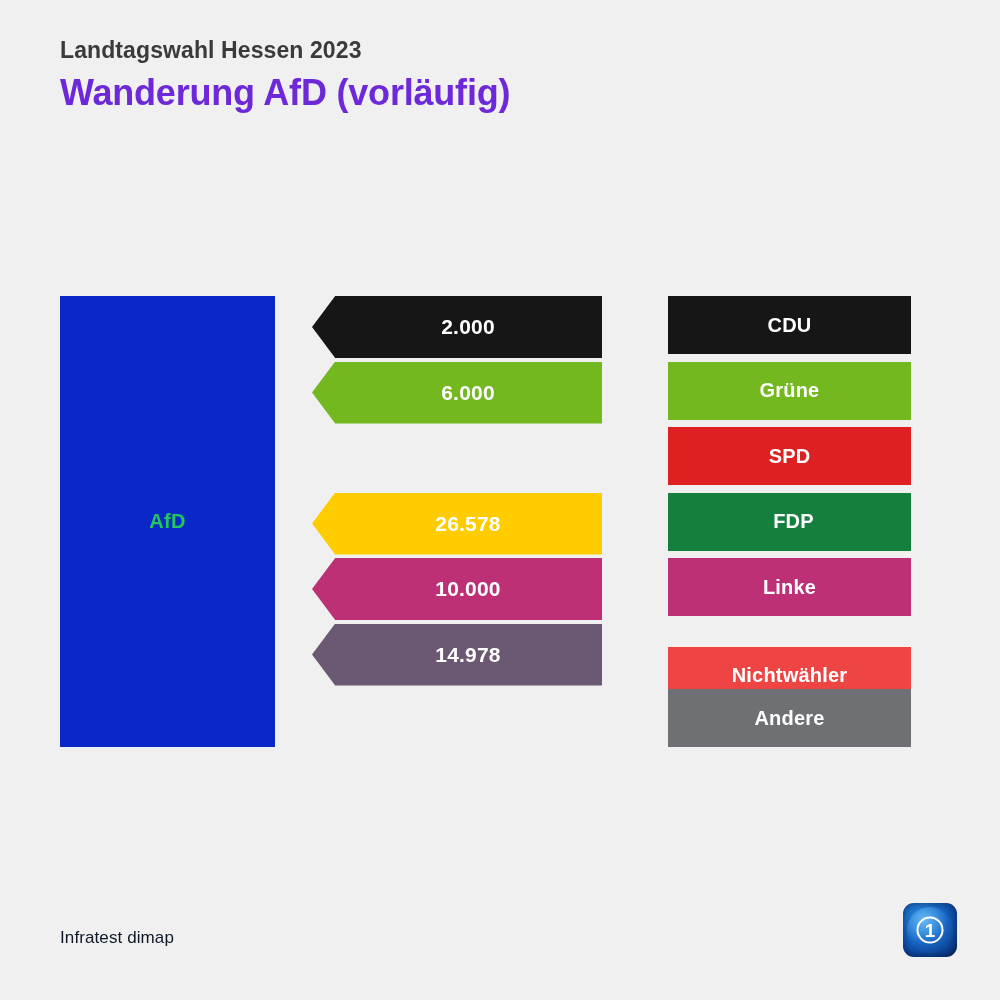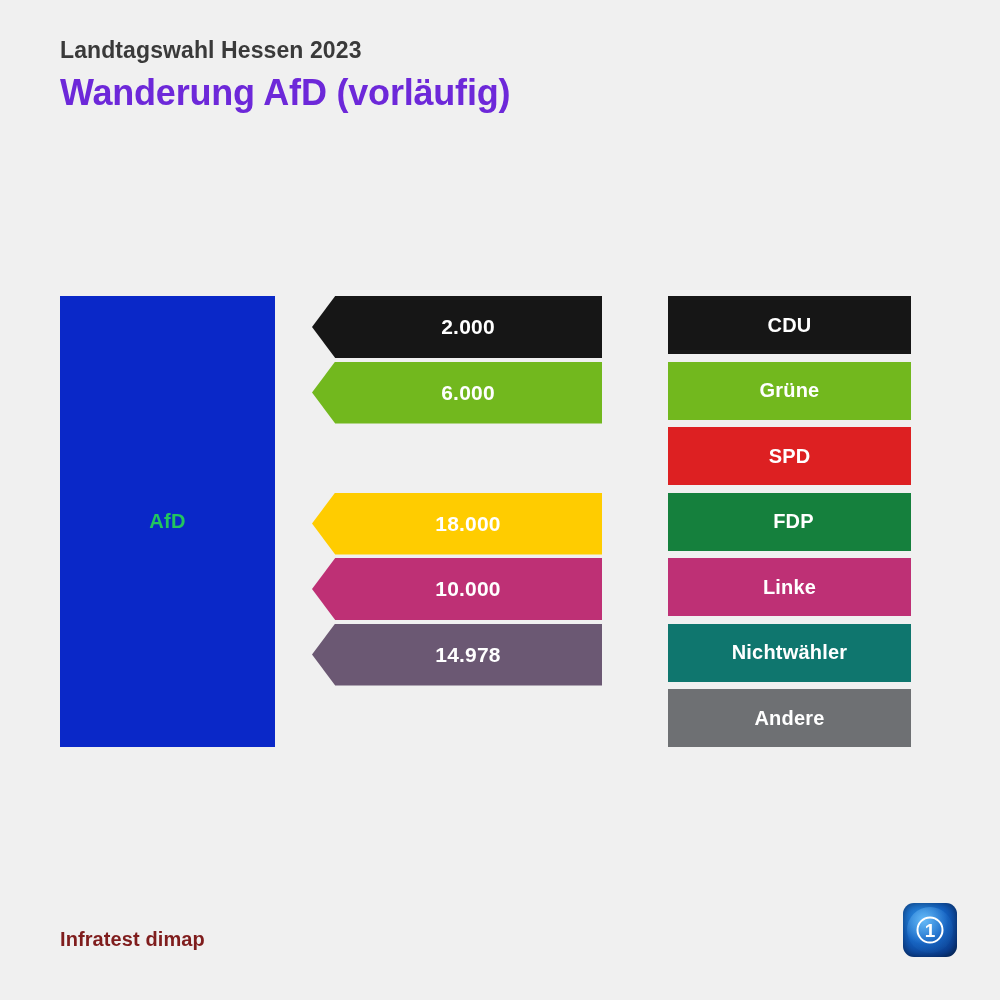--- a/index.html
+++ b/index.html
@@ -117,23 +117,23 @@
     color: #ffffff;
     letter-spacing: 0.2px;
     white-space: nowrap;
   }
 
   
   #source-credit {
     position: absolute;
     left: 60px;
     top: 928px;
-    font-size: 20px;
-    font-weight: bold;
-    color: #7f1d1d;
+    font-size: 17px;
+    font-weight: normal;
+    color: #0f172a;
     letter-spacing: 0.1px;
   }
 
   #broadcaster-logo {
     position: absolute;
     left: 903px;
     top: 903px;
     width: 54px;
     height: 54px;
     border-radius: 11px;
@@ -207,39 +207,39 @@
           <span class="party-name">Grüne</span>
         </div>
       </div>
       <div class="row" style="top: 131px;">
         <div class="party-plate" style="background: rgb(221, 32, 34);">
           <span class="party-name">SPD</span>
         </div>
       </div>
       <div class="row" style="top: 196.5px;">
         <div class="flow-arrow" style="background: rgb(255, 204, 0);">
-          <span class="flow-value">18.000</span>
+          <span class="flow-value">26.578</span>
         </div>
         <div class="party-plate" style="background: #15803d; padding-left: 8px;">
           <span class="party-name">FDP</span>
         </div>
       </div>
       <div class="row" style="top: 262px;">
         <div class="flow-arrow" style="background: rgb(190, 48, 117);">
           <span class="flow-value">10.000</span>
         </div>
         <div class="party-plate" style="background: rgb(190, 48, 117);">
           <span class="party-name">Linke</span>
         </div>
       </div>
       <div class="row" style="top: 327.5px;">
         <div class="flow-arrow" style="background: rgb(107, 88, 115);">
           <span class="flow-value">14.978</span>
         </div>
-        <div class="party-plate" style="background: #0f766e;">
+        <div class="party-plate" style="background: #ef4444; margin-top: 23px;">
           <span class="party-name">Nichtwähler</span>
         </div>
       </div>
       <div class="row" style="top: 393px;">
         <div class="party-plate" style="background: rgb(110, 112, 115);">
           <span class="party-name">Andere</span>
         </div>
       </div>
     </div>
 

